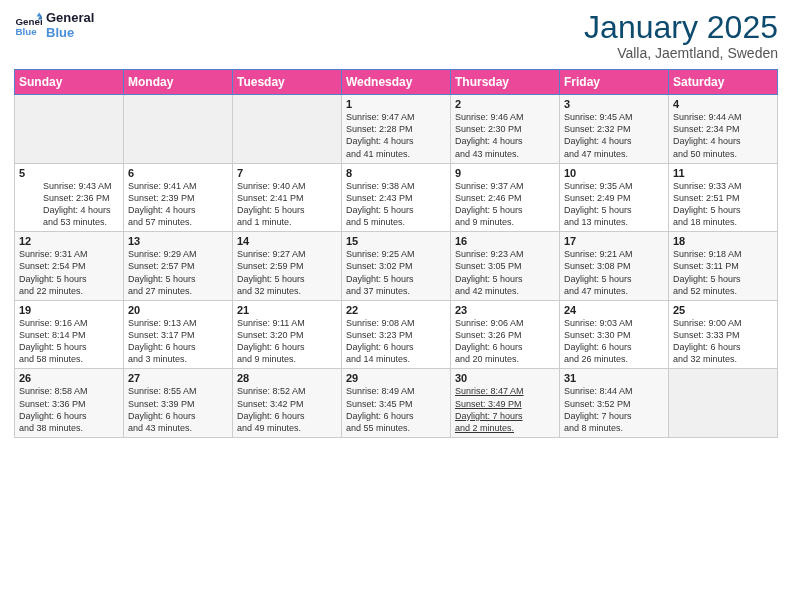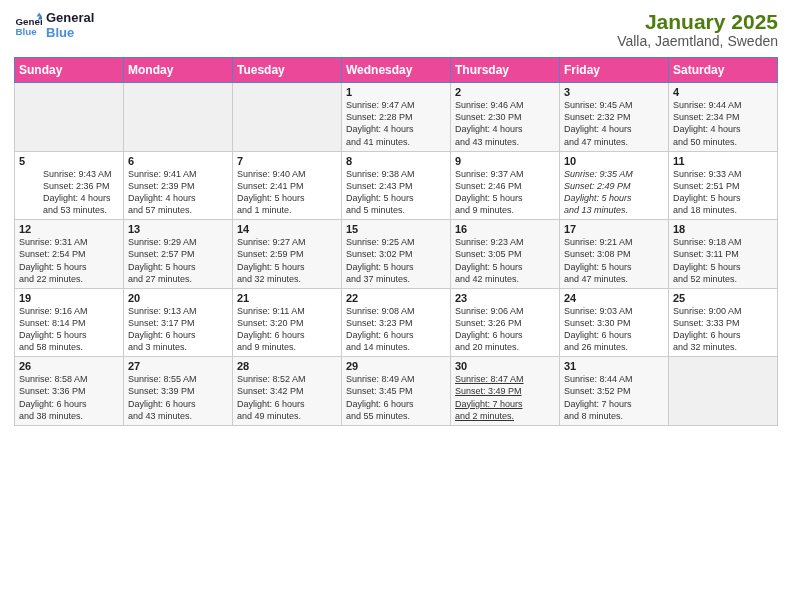--- a/index.html
+++ b/index.html
@@ -28,23 +28,23 @@
       gap: 4px;
     }
     .logo-icon {
       width: 28px;
       height: 28px;
     }
     .title-block {
       text-align: right;
     }
     .month-title {
-      font-size: 21px;
-      font-weight: bold;
-      color: #4d7c0f;
+      font-size: 32px;
+      font-weight: normal;
+      color: #0c4a6e;
       line-height: 1.1;
     }
     .subtitle {
       font-size: 14px;
       color: #555;
     }
     .calendar {
       width: 100%;
       border-collapse: collapse;
       border: 1px solid #ccc;
@@ -190,21 +190,21 @@
           </td>
           <td>
             <span class="day-number">9</span>
             <div class="cell-content" style="white-space: pre-line;">Sunrise: 9:37 AM
 Sunset: 2:46 PM
 Daylight: 5 hours
 and 9 minutes.</div>
           </td>
           <td>
             <span class="day-number">10</span>
-            <div class="cell-content" style="white-space: pre-line; font-style: italic;">Sunrise: 9:35 AM
+            <div class="cell-content" style="white-space: pre-line;">Sunrise: 9:35 AM
 Sunset: 2:49 PM
 Daylight: 5 hours
 and 13 minutes.</div>
           </td>
           <td>
             <span class="day-number">11</span>
             <div class="cell-content" style="white-space: pre-line;">Sunrise: 9:33 AM
 Sunset: 2:51 PM
 Daylight: 5 hours
 and 18 minutes.</div>

